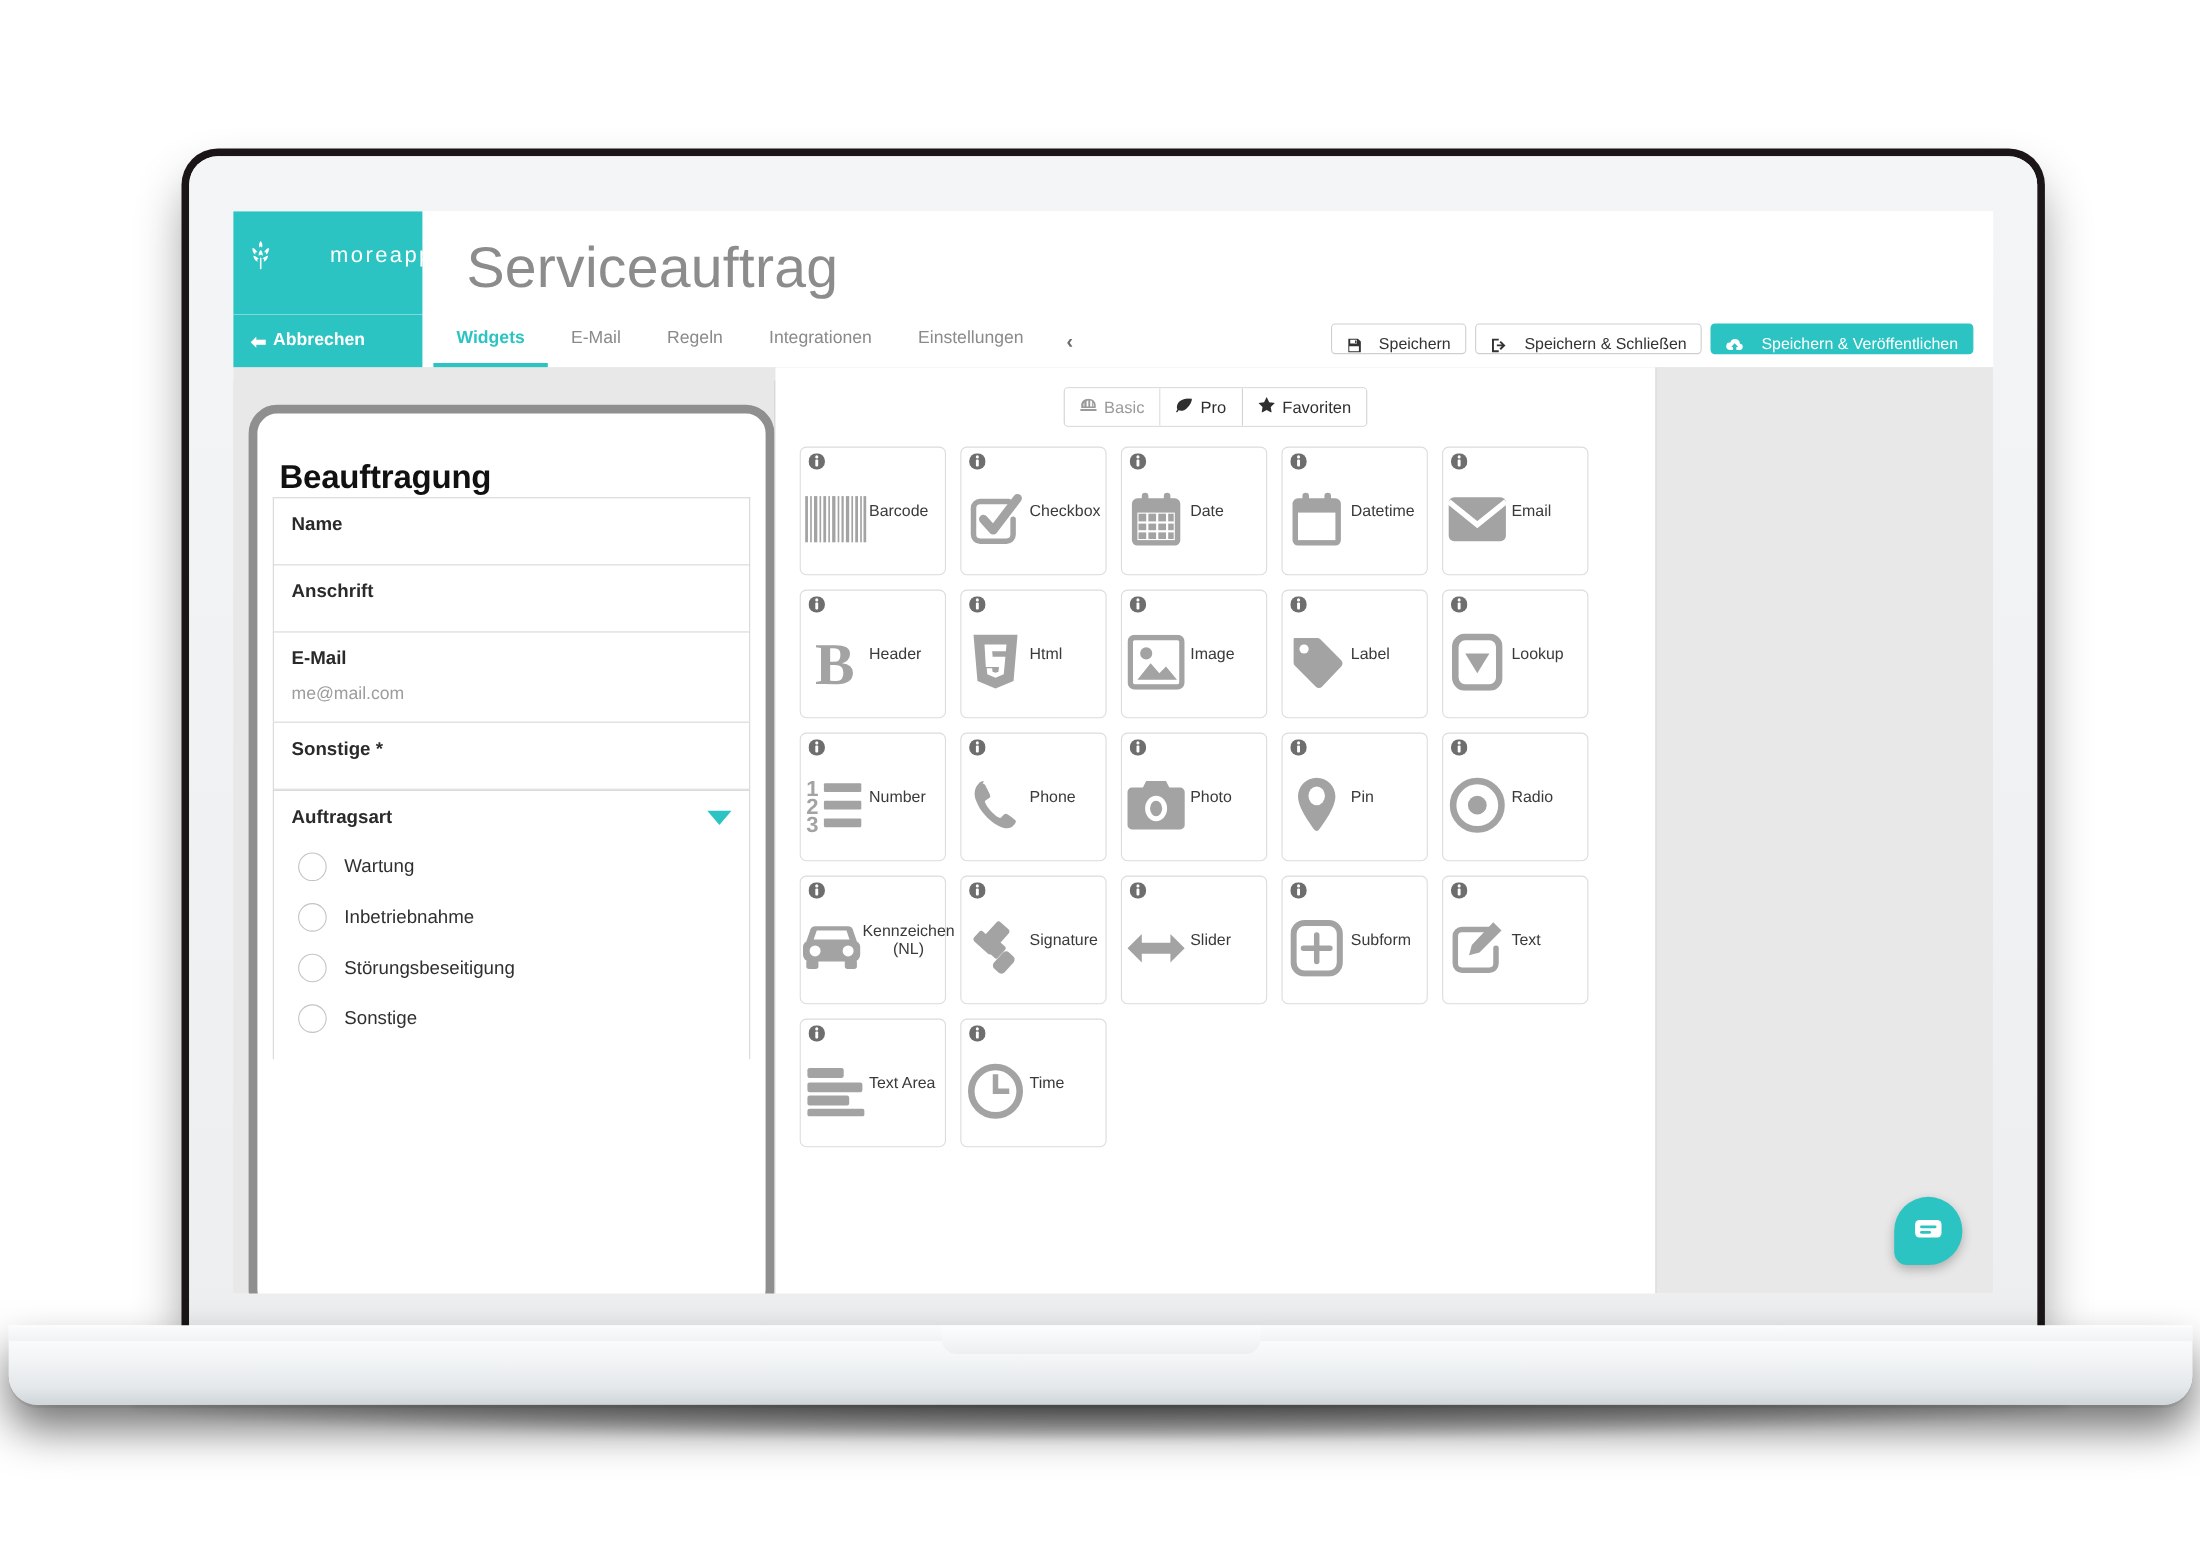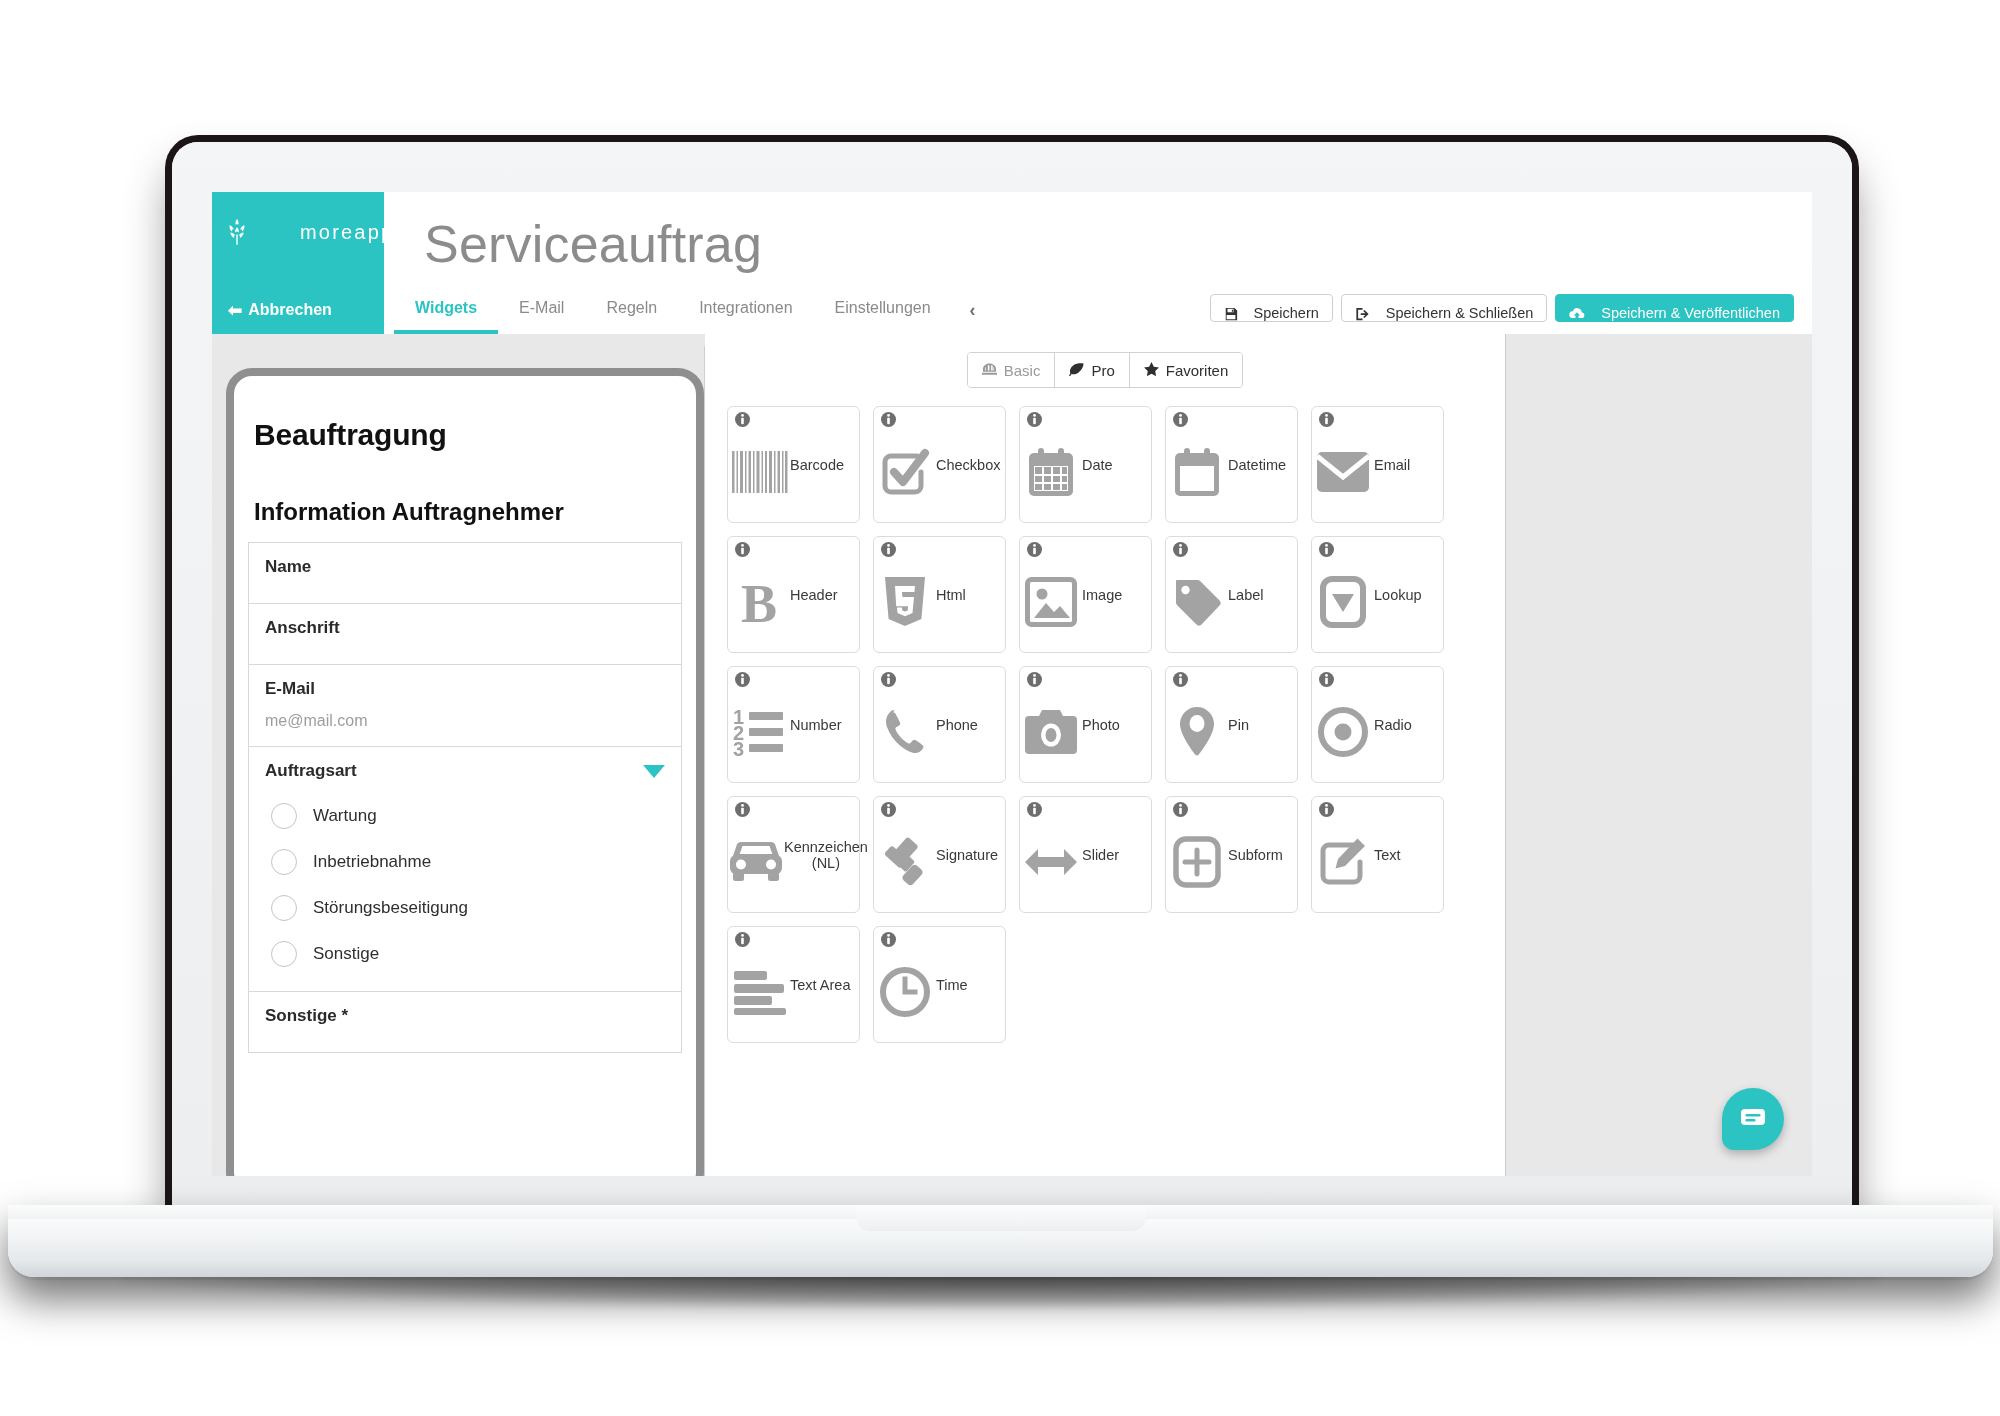--- a/index.html
+++ b/index.html
@@ -497,33 +497,36 @@
       </div>
     </div>
 
     <div id="app-body">
 
       <div id="preview-pane">
         <div id="phone-frame">
           <div id="phone-scroll">
 
             <div id="form-title">Beauftragung</div>
-            <div id="form-section-title">Information Auftragnehmer</div>
 
             <div class="form-field">
               <div class="field-label">Name</div>
             </div>
 
             <div class="form-field">
               <div class="field-label">Anschrift</div>
             </div>
 
             <div class="form-field" style="padding-bottom:16px;">
               <div class="field-label">E-Mail</div>
               <div class="field-placeholder">me@mail.com</div>
+            </div>
+
+            <div class="form-field last">
+              <div class="field-label">Sonstige *</div>
             </div>
 
             <div class="form-field" style="padding-bottom:14px;">
               <div class="field-header-row">
                 <div class="field-label">Auftragsart</div>
                 <div class="caret-down"></div>
               </div>
               <div class="radio-list">
                 <div class="radio-row">
                   <span class="radio-circle"></span>
@@ -535,24 +538,20 @@
                 </div>
                 <div class="radio-row">
                   <span class="radio-circle"></span>
                   <span class="radio-label">Störungsbeseitigung</span>
                 </div>
                 <div class="radio-row">
                   <span class="radio-circle"></span>
                   <span class="radio-label">Sonstige</span>
                 </div>
               </div>
-            </div>
-
-            <div class="form-field last">
-              <div class="field-label">Sonstige *</div>
             </div>
 
           </div>
         </div>
       </div>
 
       <div id="widget-pane">
 
         <div id="widget-filter-bar">
           <div id="widget-filter-group">

